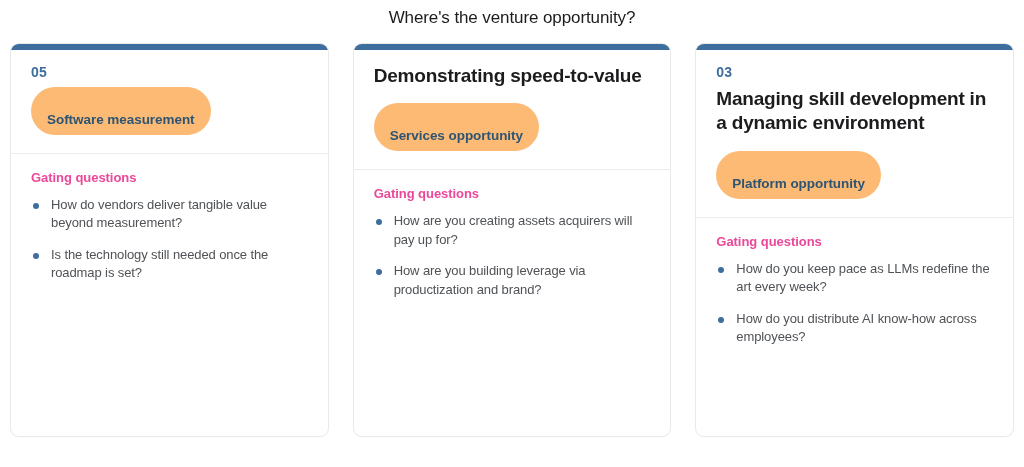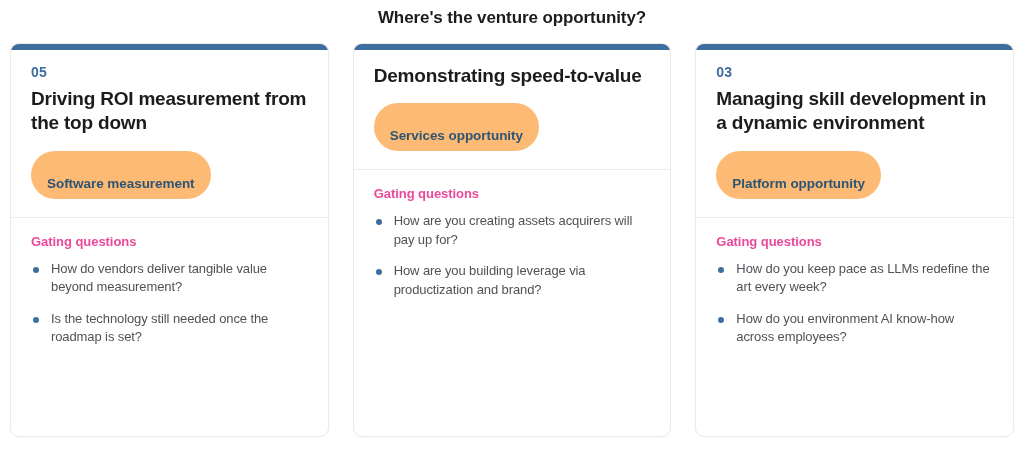--- a/index.html
+++ b/index.html
@@ -20,21 +20,21 @@
     width: 1024px;
     height: 467px;
     box-sizing: border-box;
   }
 
   .page-title {
     margin: 0;
     padding-top: 8px;
     text-align: center;
     font-size: 17px;
-    font-weight: bold;
+    font-weight: normal;
     color: #1c1c1e;
     letter-spacing: -0.1px;
   }
 
   .cards {
     display: flex;
     gap: 24px;
     padding: 15px 10px 0 10px;
     box-sizing: border-box;
     align-items: stretch;
@@ -148,21 +148,20 @@
 <div class="page">
 
   <h1 class="page-title">Where's the venture opportunity?</h1>
 
   <div class="cards">
 
     <div class="card">
       <div class="card-accent"></div>
       <div class="card-head">
         <div class="card-num">05</div>
-        <div class="card-title">Driving ROI measurement from the top down</div>
         <span class="badge">Software measurement</span>
       </div>
       <div class="divider"></div>
       <div class="card-body">
         <div class="gating-label">Gating questions</div>
         <ul class="q-list">
           <li class="q-item">
             <span class="q-bullet"></span>
             <span>How do vendors deliver tangible value beyond measurement?</span>
           </li>
@@ -206,20 +205,20 @@
       <div class="divider"></div>
       <div class="card-body">
         <div class="gating-label">Gating questions</div>
         <ul class="q-list">
           <li class="q-item">
             <span class="q-bullet"></span>
             <span>How do you keep pace as LLMs redefine the art every week?</span>
           </li>
           <li class="q-item">
             <span class="q-bullet"></span>
-            <span>How do you environment AI know-how across employees?</span>
+            <span>How do you distribute AI know-how across employees?</span>
           </li>
         </ul>
       </div>
     </div>
 
   </div>
 </div>
 
 </body></html>

